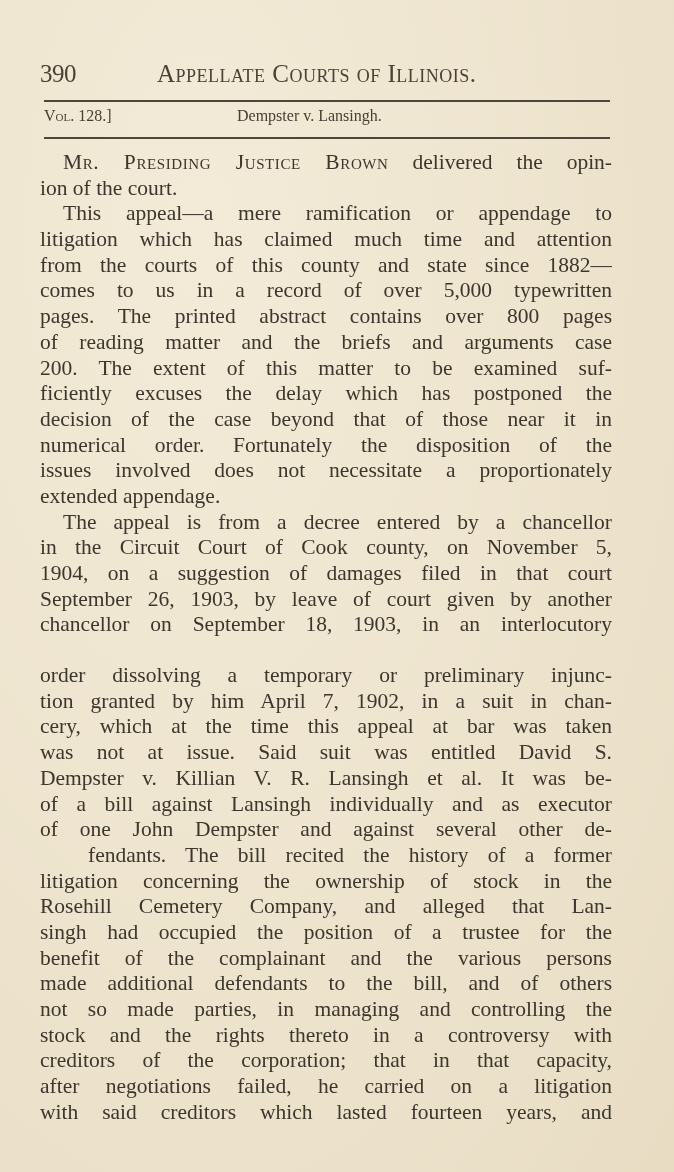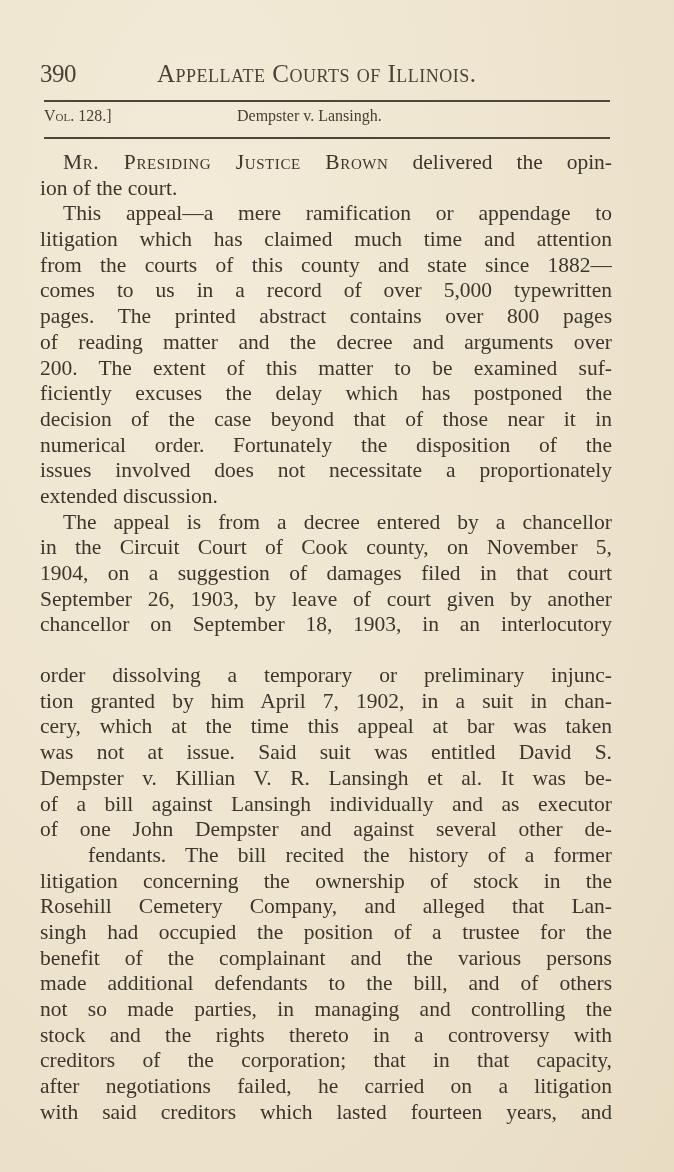--- a/index.html
+++ b/index.html
@@ -58,27 +58,27 @@
   <div class="body-text">
     <div class="line indent" style="white-space: normal; overflow: hidden;"><span class="sc">Mr. Presiding Justice Brown</span> <span>delivered the opin-</span></div>
     <div class="line last" style="white-space: normal; overflow: hidden;">ion of the court.</div>
 
     <div>
       <div class="line indent" style="white-space: normal; overflow: hidden;">This appeal—a mere ramification or appendage to</div>
       <div class="line" style="white-space: normal; overflow: hidden;">litigation which has claimed much time and attention</div>
       <div class="line" style="white-space: normal; overflow: hidden;">from the courts of this county and state since 1882—</div>
       <div class="line" style="white-space: normal; overflow: hidden;">comes to us in a record of over 5,000 typewritten</div>
       <div class="line" style="white-space: normal; overflow: hidden;">pages. The printed abstract contains over 800 pages</div>
-      <div class="line" style="white-space: normal; overflow: hidden;">of reading matter and the decree and arguments over</div>
+      <div class="line" style="white-space: normal; overflow: hidden;">of reading matter and the briefs and arguments case</div>
       <div class="line" style="white-space: normal; overflow: hidden;">200. The extent of this matter to be examined suf-</div>
       <div class="line" style="white-space: normal; overflow: hidden;">ficiently excuses the delay which has postponed the</div>
       <div class="line" style="white-space: normal; overflow: hidden;">decision of the case beyond that of those near it in</div>
       <div class="line" style="white-space: normal; overflow: hidden;">numerical order. Fortunately the disposition of the</div>
       <div class="line" style="white-space: normal; overflow: hidden;">issues involved does not necessitate a proportionately</div>
-      <div class="line last" style="white-space: normal; overflow: hidden;">extended discussion.</div>
+      <div class="line last" style="white-space: normal; overflow: hidden;">extended appendage.</div>
     </div>
 
     <div>
       <div class="line indent" style="white-space: normal; overflow: hidden;">The appeal is from a decree entered by a chancellor</div>
       <div class="line" style="white-space: normal; overflow: hidden;">in the Circuit Court of Cook county, on November 5,</div>
       <div class="line" style="white-space: normal; overflow: hidden;">1904, on a suggestion of damages filed in that court</div>
       <div class="line" style="white-space: normal; overflow: hidden;">September 26, 1903, by leave of court given by another</div>
       <div class="line" style="white-space: normal; overflow: hidden;">chancellor on September 18, 1903, in an interlocutory</div>
       <div class="line" style="white-space: normal; overflow: hidden; margin-top: 25px;">order dissolving a temporary or preliminary injunc-</div>
       <div class="line" style="white-space: normal; overflow: hidden;">tion granted by him April 7, 1902, in a suit in chan-</div>

